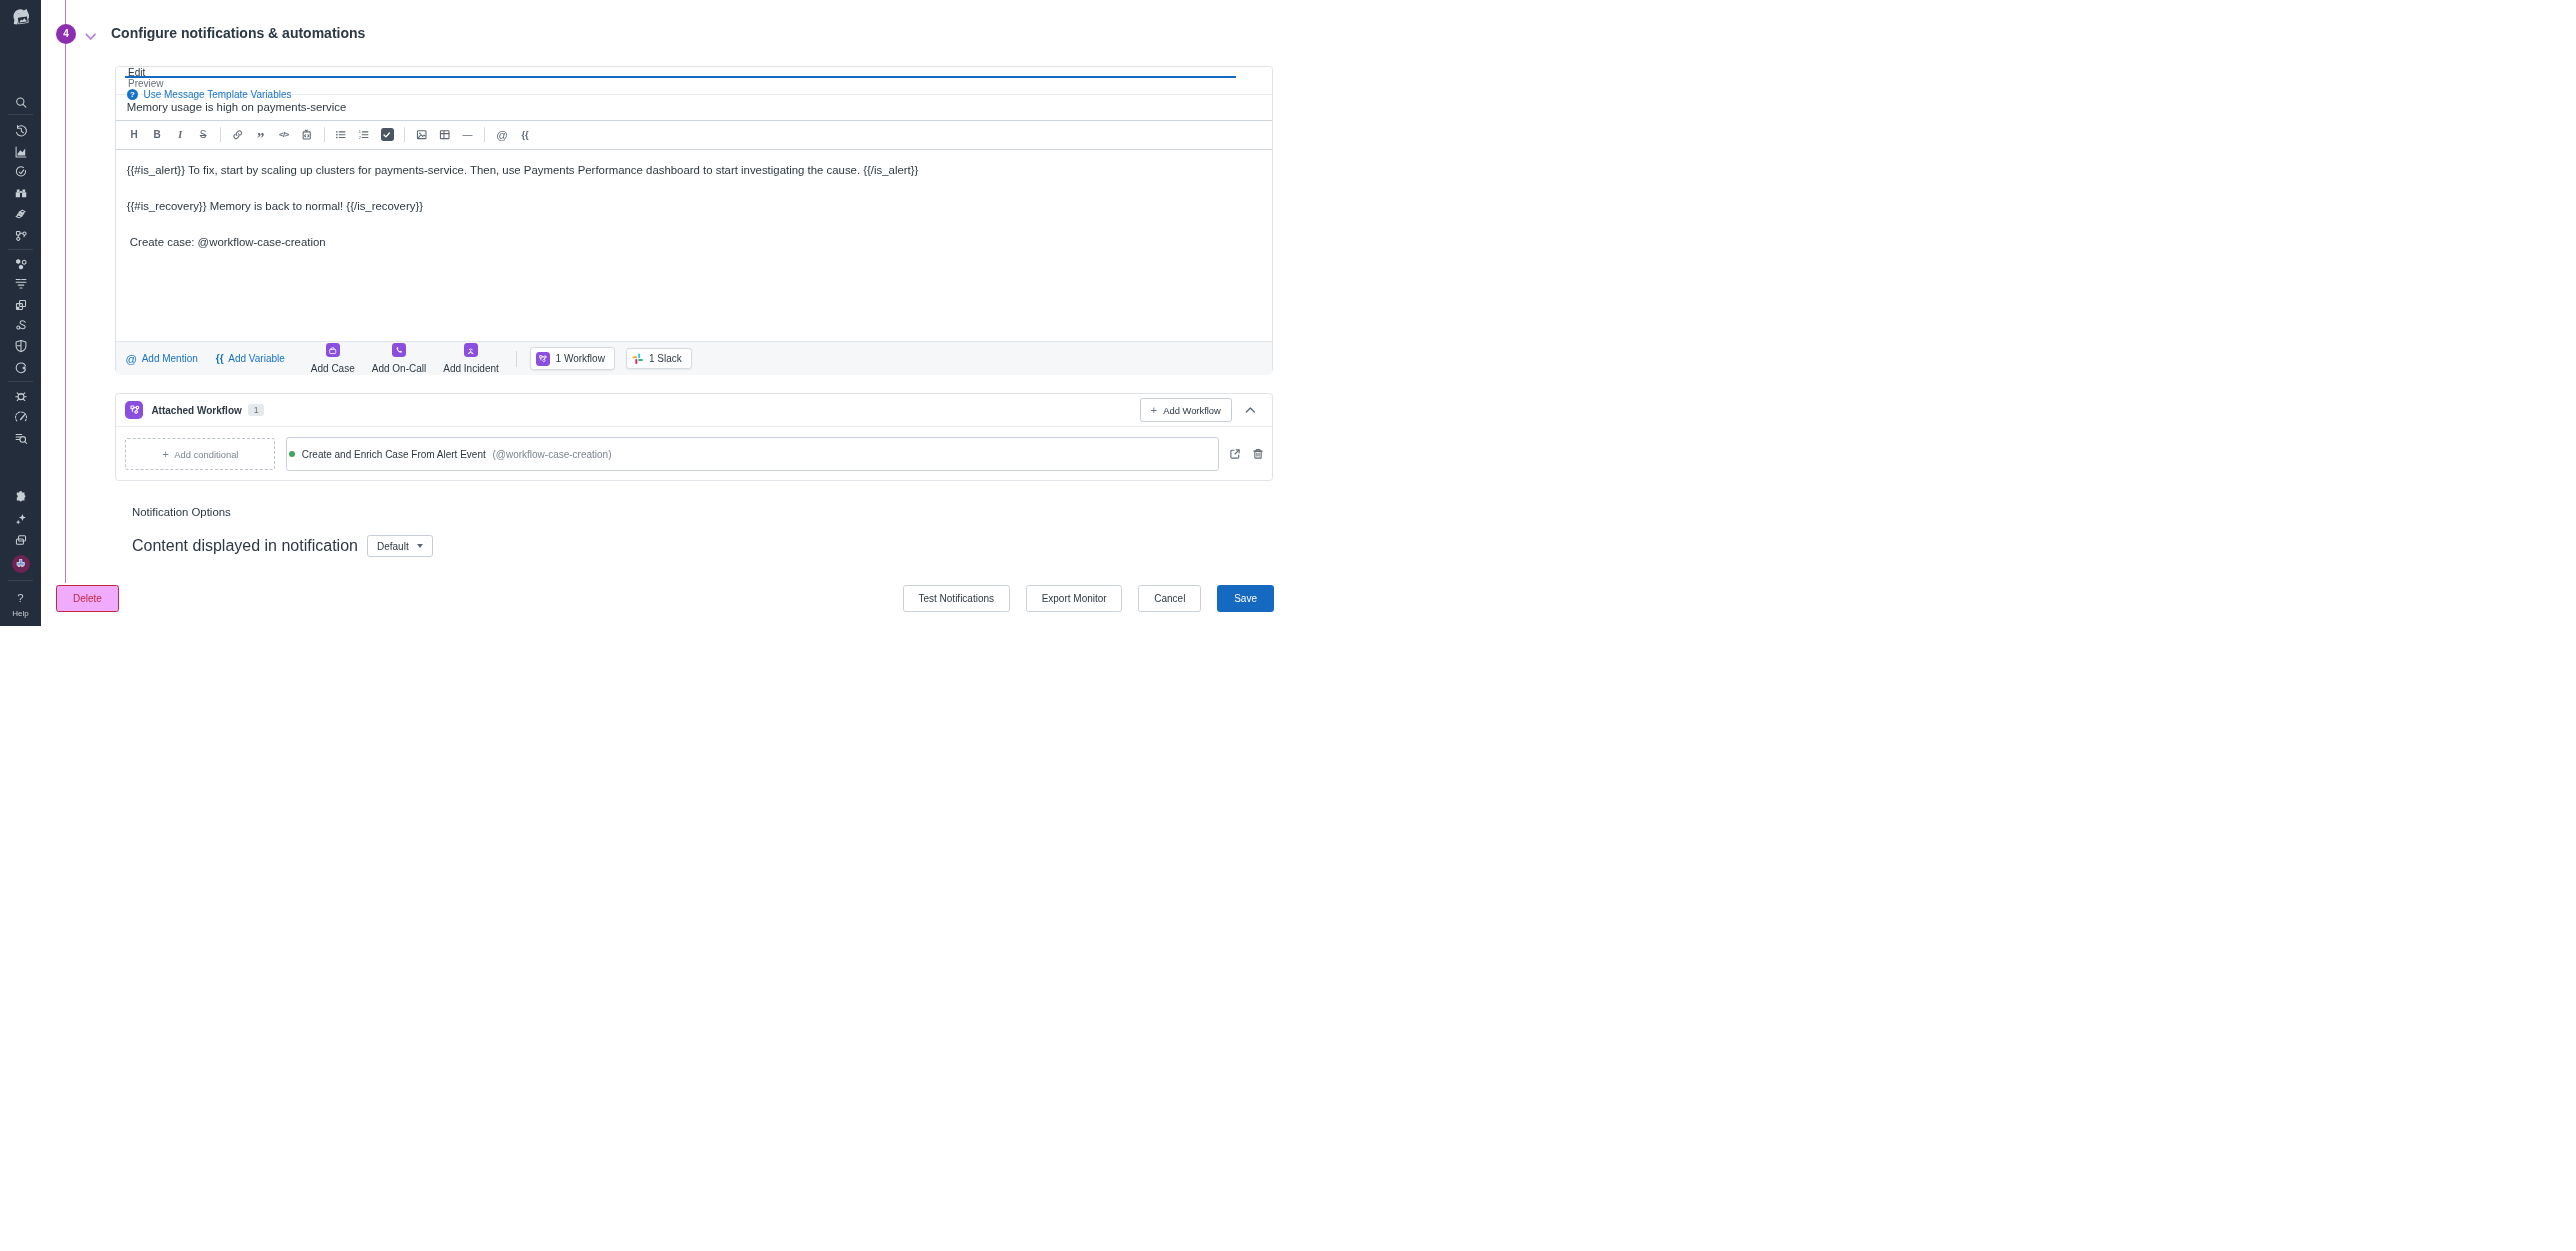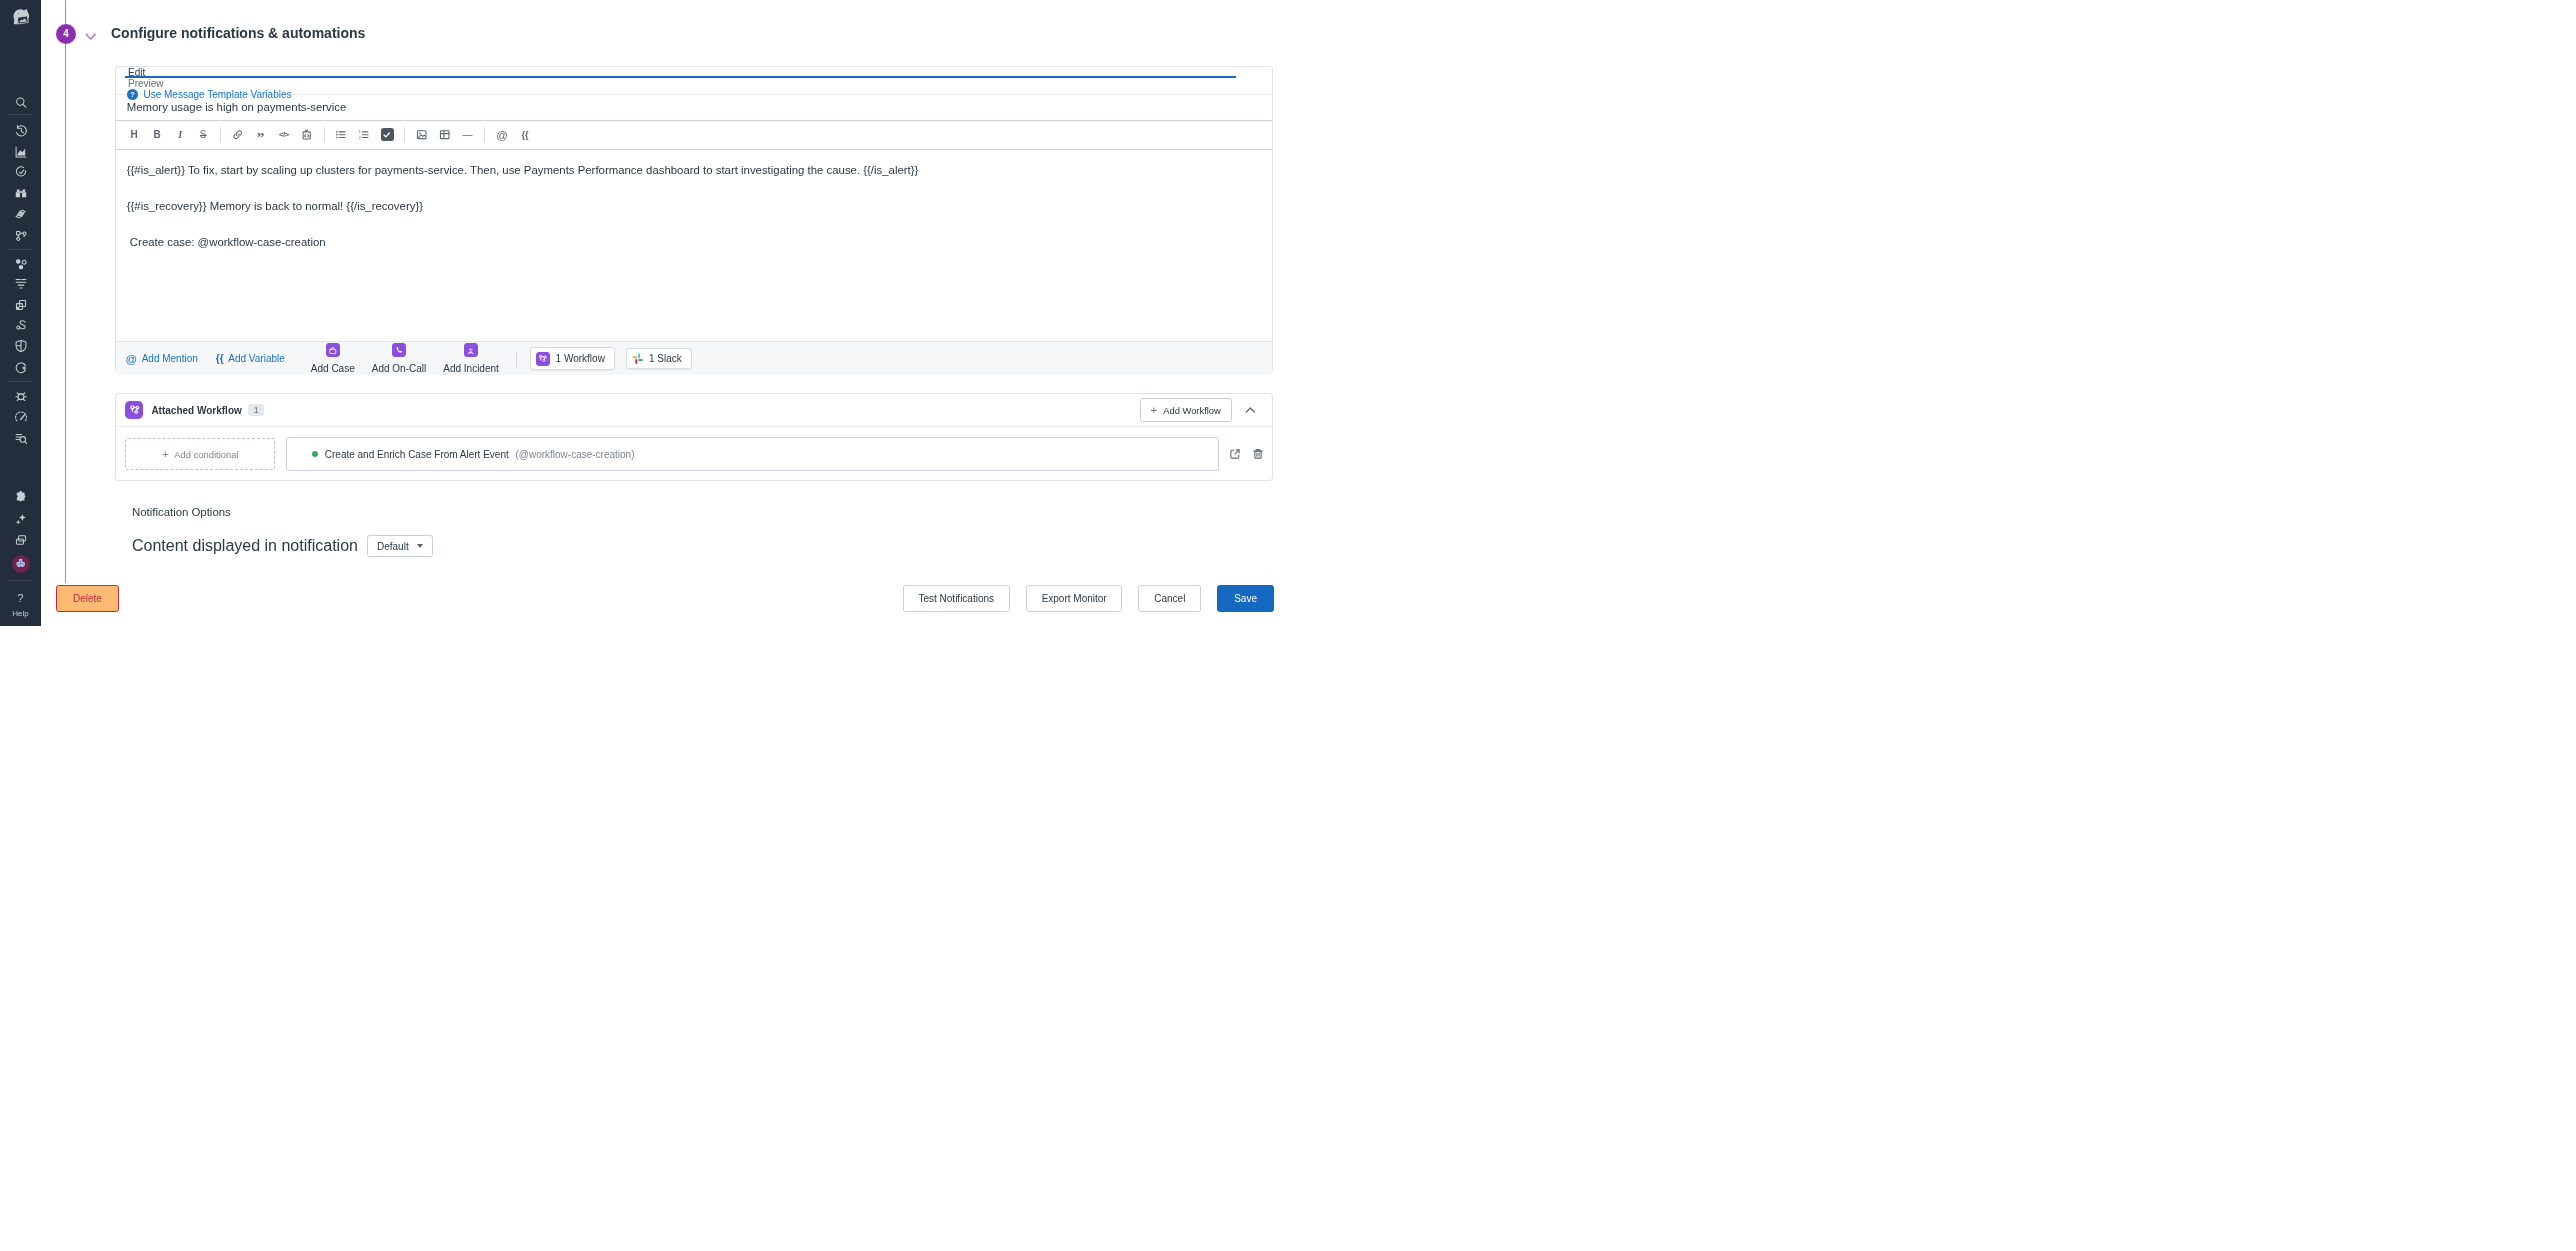--- a/index.html
+++ b/index.html
@@ -77,38 +77,38 @@
   .count-badge { background:#e6e9ec; color:#646f7a; font-size:8.7px; border-radius:2.7px; padding:1.3px 5.4px; margin-left:6.7px; }
   .wf-head-spacer { flex:1; }
   .btn-outline { display:flex; align-items:center; gap:6px; border:0.7px solid #c6cdd4; background:#fff; border-radius:2.7px; padding:5.4px 10px;
     font-size:9.4px; color:#2c3843; cursor:pointer; }
   .btn-outline .plus { color:#66717c; font-size:11.4px; font-weight:400; line-height:8px; }
   .collapse-btn { margin:0 6.7px 0 13.4px; cursor:pointer; display:flex; align-items:center; }
   .wf-body { height:54px; display:flex; align-items:center; padding:0 8px 0 9.4px; gap:10.7px; }
   .add-cond { width:150px; height:32px; border:0.7px dashed #b9c2ca; border-radius:2.7px; display:flex; align-items:center; justify-content:center; gap:5.4px;
     color:#7b8691; font-size:9.4px; cursor:pointer; background:#fff; }
   .add-cond .plus { font-size:11.4px; }
-  .wf-box { flex:1; height:34px; border:0.7px solid #c9cfe3; border-radius:2.7px; background:#fff; display:flex; align-items:center; padding:0 25px; gap:6.7px; cursor:pointer; }
+  .wf-box { flex:1; height:34px; border:0.7px solid #c9cfe3; border-radius:2.7px; background:#fff; display:flex; align-items:center; padding:0 2px; gap:6.7px; cursor:pointer; }
   .wf-dot { width:6px; height:6px; border-radius:50%; background:#3fa65c; flex:none; }
   .wf-name { font-size:10px; font-weight:500; color:#2c3843; }
   .wf-handle { font-size:10px; color:#7b8691; }
   .wf-act { cursor:pointer; display:flex; align-items:center; }
   .wf-act svg { stroke:#5f6b76; fill:none; stroke-width:1.5; stroke-linecap:round; stroke-linejoin:round; }
 
   
   .notif-heading { position:absolute; left:132px; top:506px; font-size:11.4px; font-weight:500; color:#2c3843; }
   .notif-row { position:absolute; left:132px; top:535px; display:flex; align-items:center; gap:9.4px; }
   .notif-label { font-size:16px; color:#2c3843; }
   .dropdown { display:flex; align-items:center; gap:8.7px; border:0.7px solid #c6cdd4; border-radius:2.7px; background:#fff; padding:4.7px 8.7px; font-size:10px; color:#2c3843; cursor:pointer; }
   .caret-down { width:0; height:0; border-left:3.4px solid transparent; border-right:3.4px solid transparent; border-top:4px solid #5d6872; }
 
   
   .actions-left { position:absolute; left:56px; top:585px; }
   .btn { height:27px; border-radius:2.7px; font-size:10px; display:flex; align-items:center; justify-content:center; cursor:pointer; padding:0 14.8px; }
-  .btn-delete { border:0.7px solid #bf2b3e; color:#bf2b3e; background:#fdba74; padding:0 16px; }
+  .btn-delete { border:0.7px solid #bf2b3e; color:#bf2b3e; background:#f0abfc; padding:0 16px; }
   .actions-right { position:absolute; right:14px; top:585px; display:flex; gap:16px; }
   .btn-white { border:0.7px solid #c9d0d6; background:#fff; color:#2c3843; }
   .btn-save { background:#1569c1; color:#fff; border:0.7px solid #1569c1; padding:0 16px; }
 </style>
 </head>
 <body>
 
 <div class="page">
 
   <aside class="sidebar">

